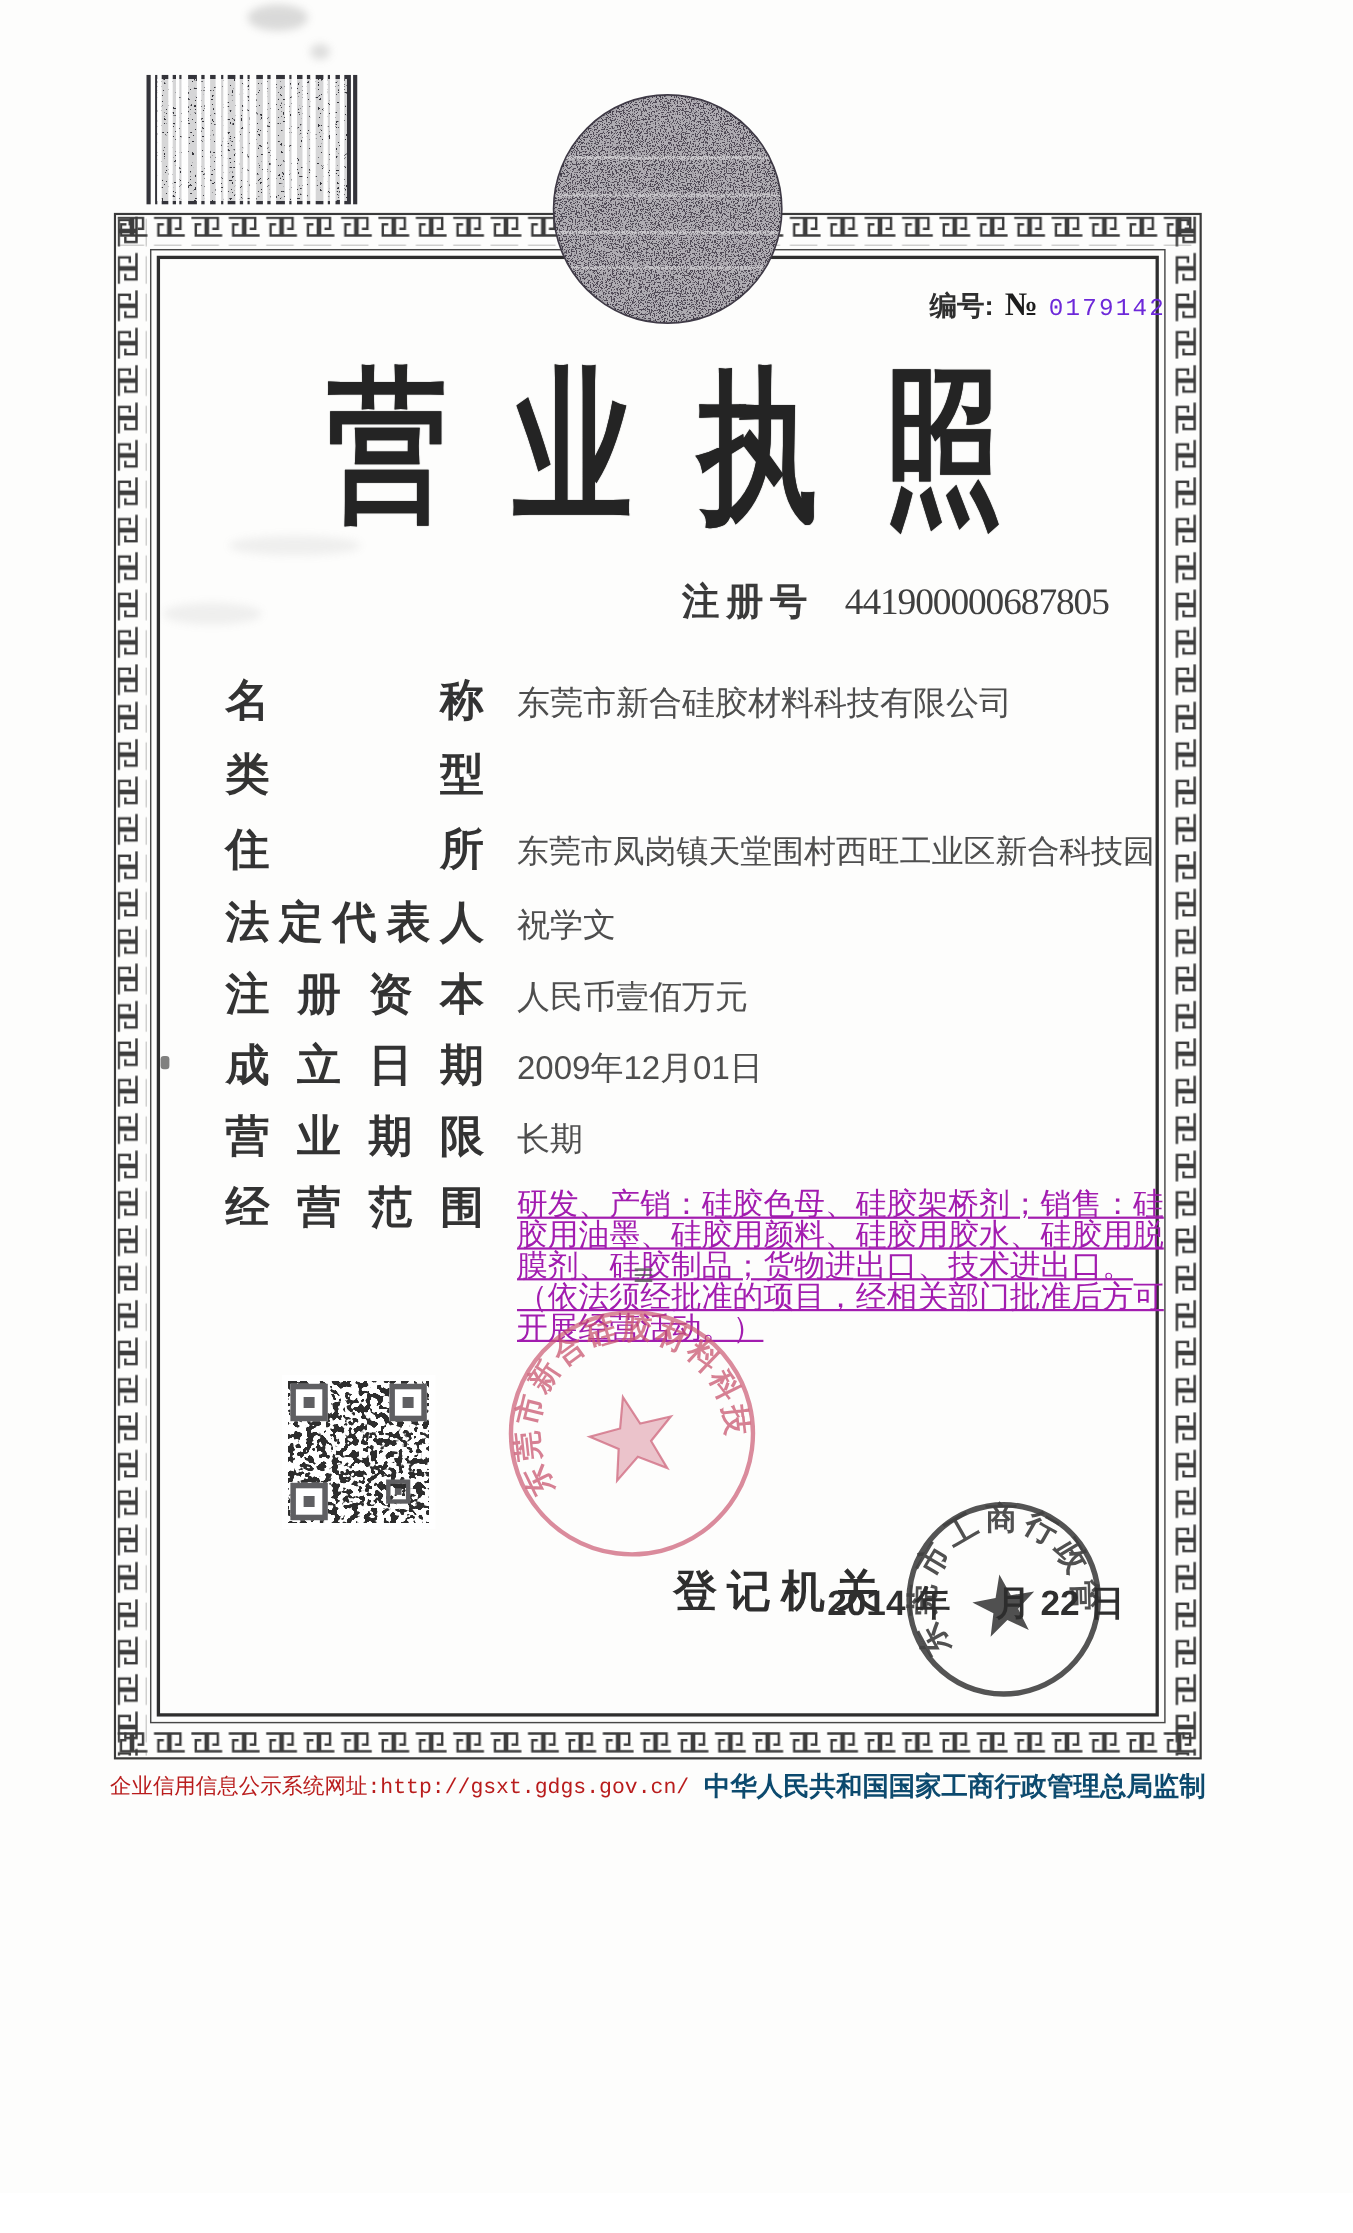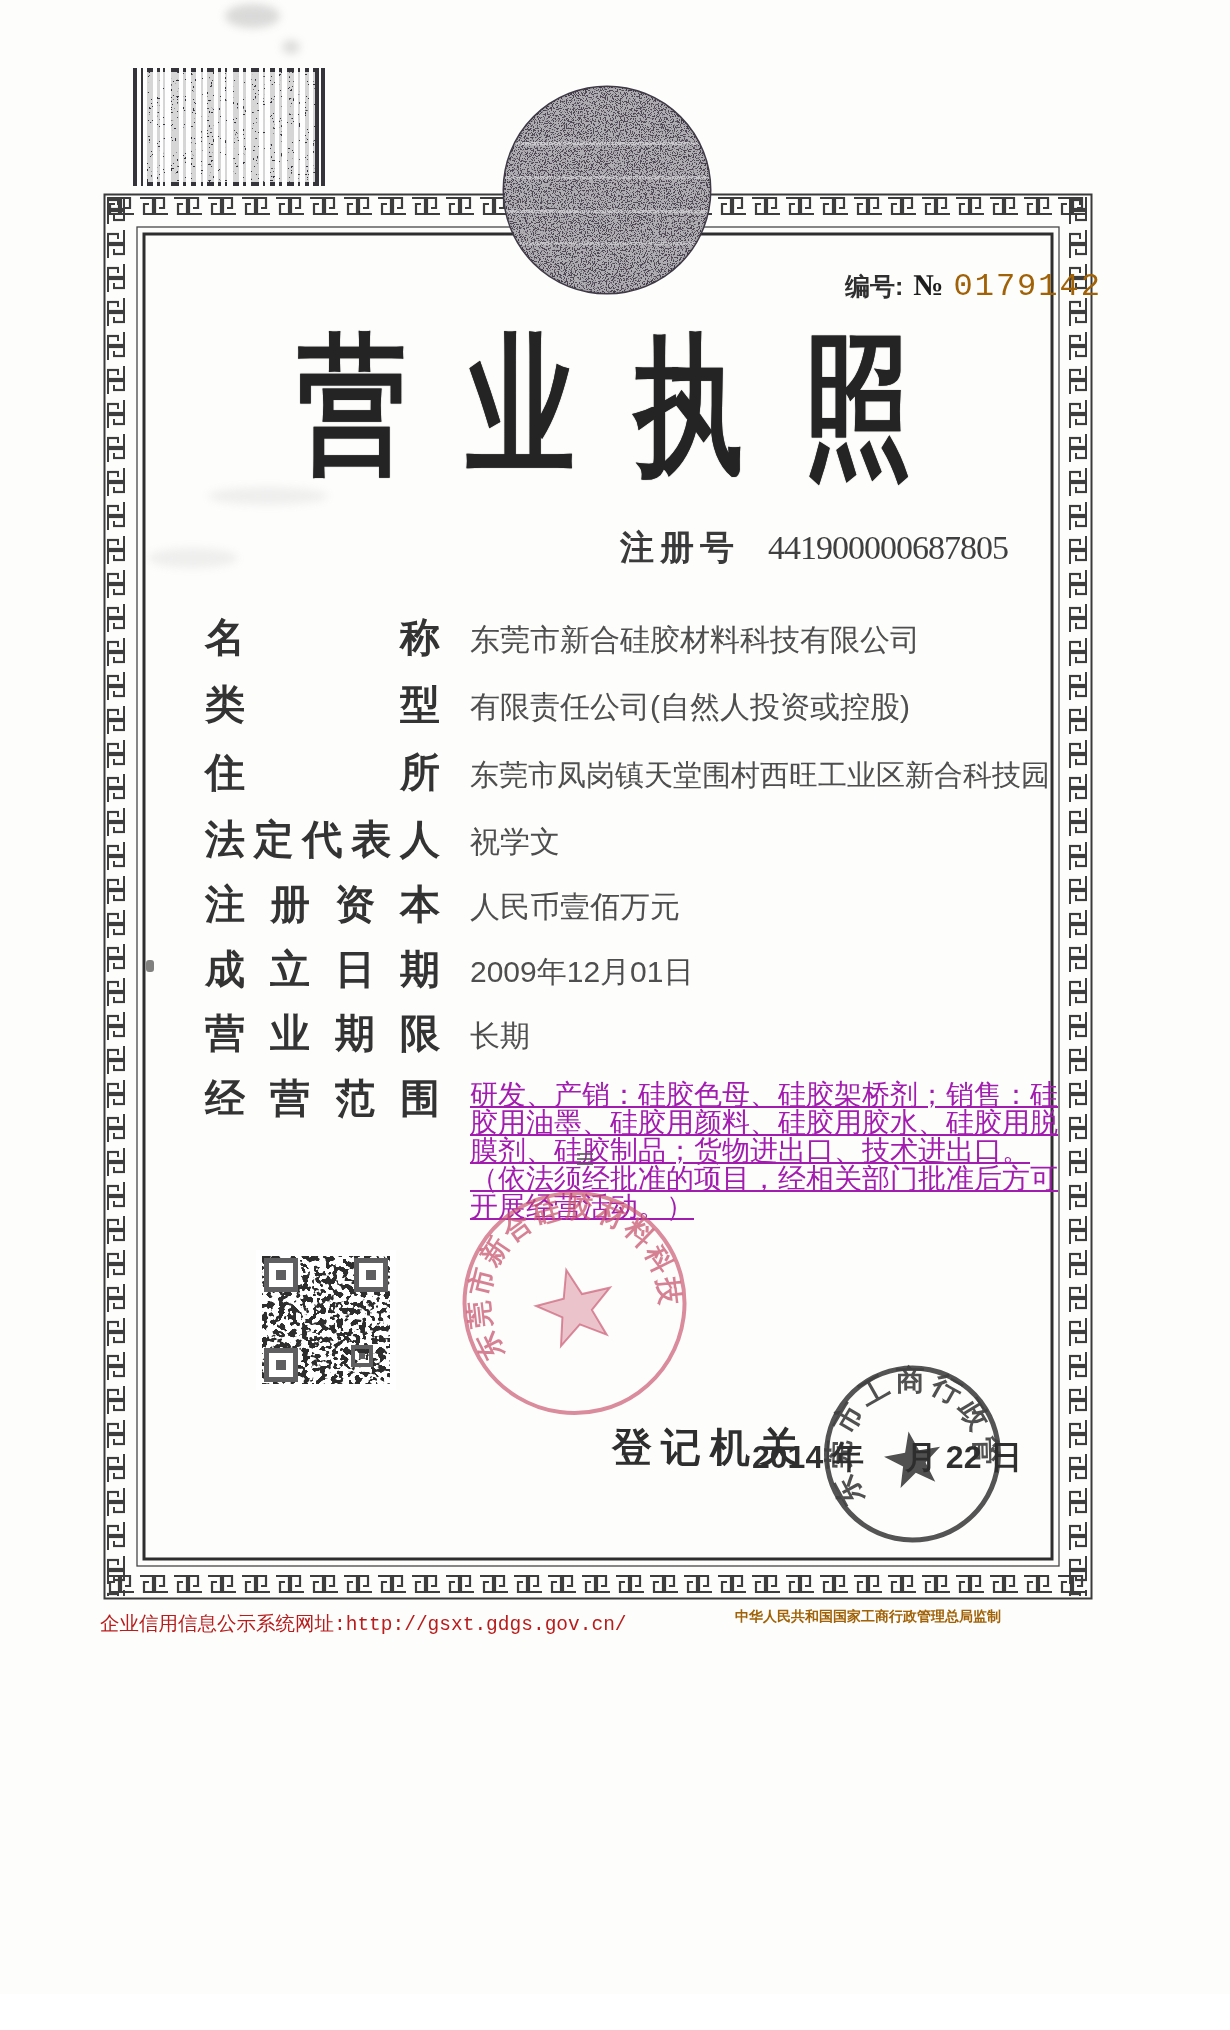--- a/index.html
+++ b/index.html
@@ -10,21 +10,21 @@
   
   .license-title{position:absolute;left:298px;top:330px;font-size:150px;line-height:150px;
     font-weight:800;color:#242424;letter-spacing:84px;white-space:nowrap;
     transform:scaleX(.72);transform-origin:left top;
     text-shadow:0 0 1px #2a2a2a;}
 
   
   .serial{position:absolute;left:845px;top:248px;display:flex;align-items:baseline;gap:10px;white-space:nowrap;}
   .serial .lab{font-size:25px;color:#2f2f2f;font-weight:600;}
   .serial .nomark{font-size:30px;font-weight:800;font-family:"Liberation Serif",serif;color:#1d1d1d;}
-  .serial .num{font-size:32px;font-family:"Liberation Mono",monospace;color:#a16207;letter-spacing:2px;margin-top:20px;}
+  .serial .num{font-size:22px;font-family:"Liberation Mono",monospace;color:#6d28d9;letter-spacing:2px;margin-top:20px;}
 
   
   .regline{position:absolute;left:620px;top:530px;display:flex;align-items:baseline;}
   .regline .rlab{width:114px;display:flex;justify-content:space-between;font-size:34px;font-weight:600;color:#3a3a3a;line-height:1;}
   .regline .rval{margin-left:34px;font-size:34px;letter-spacing:-1px;color:#3f3f3f;
                  font-family:Liberation Serif, serif;line-height:1;}
 
   
   .row{position:absolute;left:205px;display:flex;align-items:flex-start;}
   .flabel{width:235px;display:flex;justify-content:space-between;font-size:40px;line-height:42px;
@@ -35,21 +35,21 @@
 
   
   .registrar{position:absolute;left:612px;top:1426px;font-size:40px;line-height:42px;font-weight:700;
              letter-spacing:9px;color:#2e2e2e;white-space:nowrap;}
   .issue-date{position:absolute;left:752px;top:1440px;font-size:32px;line-height:34px;color:#2f2f2f;
               font-weight:600;white-space:nowrap;}
 
   
   .footer-left{position:absolute;left:100px;top:1610px;font-size:19.5px;color:#b91c1c;
                font-family:"Liberation Mono",monospace;white-space:nowrap;}
-  .footer-right{position:absolute;left:640px;width:456px;top:1608px;font-size:14px;color:#a16207;
+  .footer-right{position:absolute;left:640px;width:456px;top:1608px;font-size:24px;color:#0c4a6e;
                 text-align:center;font-weight:600;white-space:nowrap;}
 
   
   .red-stamp{position:absolute;left:455px;top:1185px;transform:rotate(-14deg);opacity:.85;}
   .black-stamp{position:absolute;left:818px;top:1362px;transform:rotate(-10deg);opacity:.9;}
   .stamp-text-red{font-size:27px;letter-spacing:3px;font-weight:600;}
   .stamp-text-black{font-size:29px;letter-spacing:4px;font-weight:700;}
 
   
   .smudge{position:absolute;background:#8a8a8a;border-radius:50%;filter:blur(4px);}
@@ -159,21 +159,20 @@
         <span>名</span>
         <span>称</span>
       </div>
     <div class="fvalue">东莞市新合硅胶材料科技有限公司</div>
   </div>
   <div class="row" style="top:683px">
     <div class="flabel">
         <span>类</span>
         <span>型</span>
       </div>
-    <div class="fvalue">有限责任公司(自然人投资或控股)</div>
   </div>
   <div class="row addr" style="top:751px">
     <div class="flabel">
         <span>住</span>
         <span>所</span>
       </div>
     <div class="fvalue">东莞市凤岗镇天堂围村西旺工业区新合科技园</div>
   </div>
   <div class="row" style="top:818px">
     <div class="flabel">

